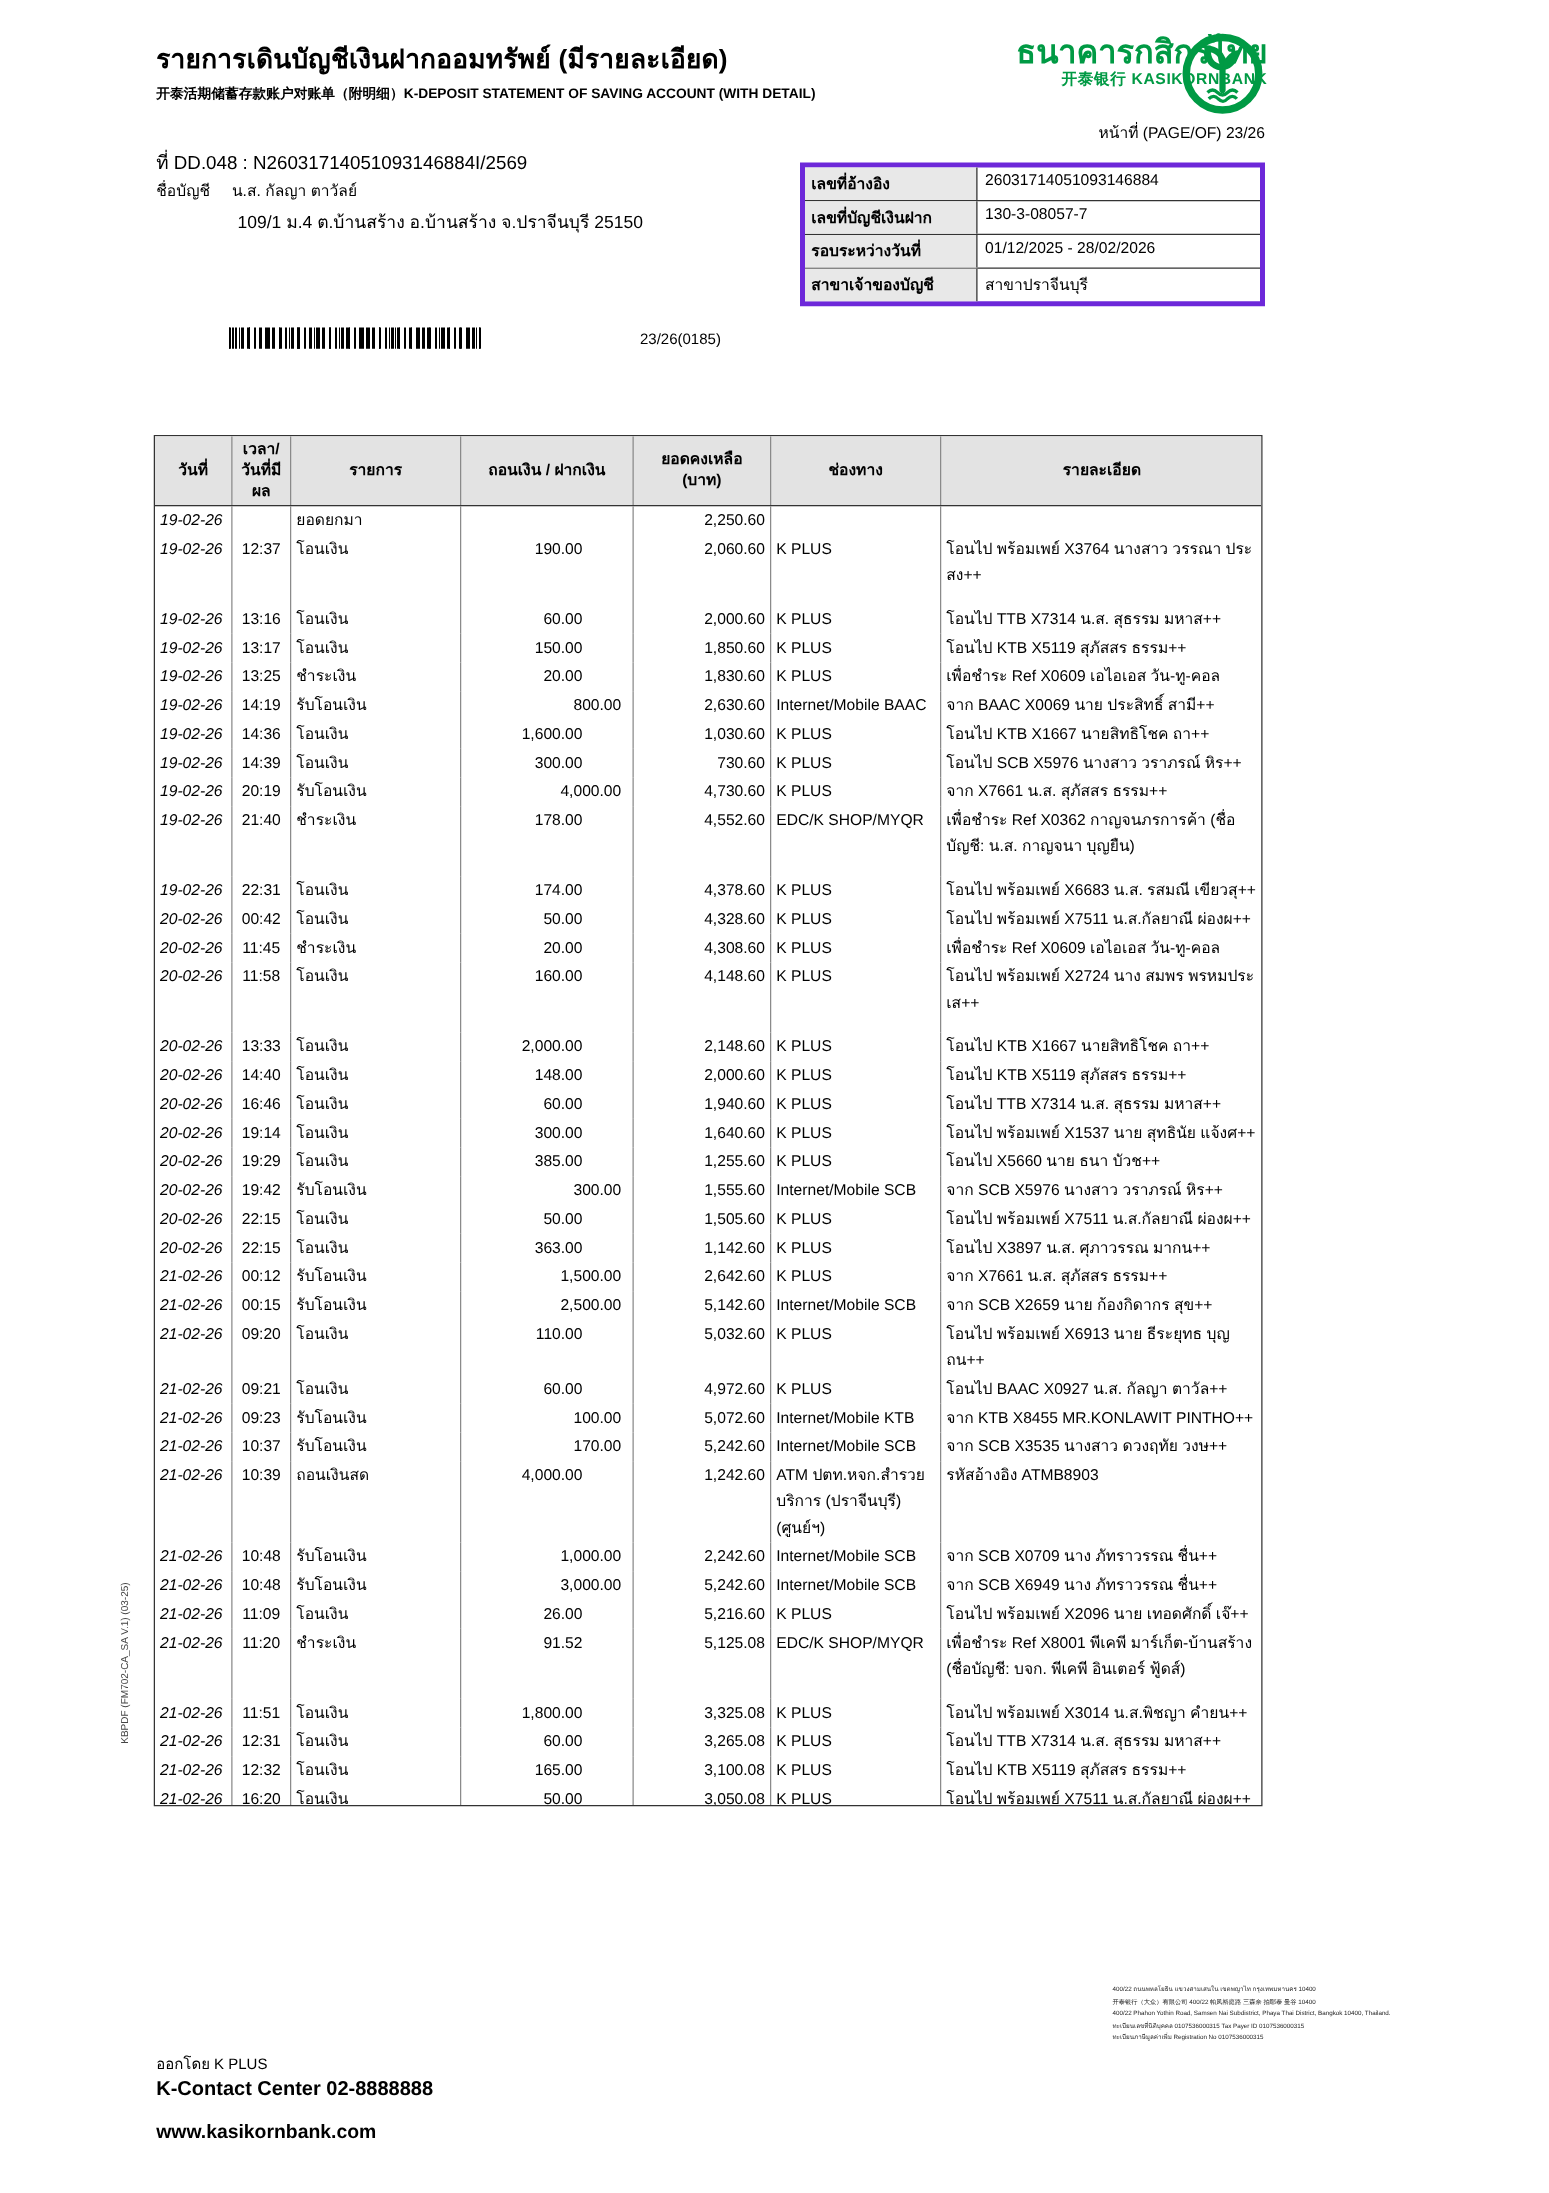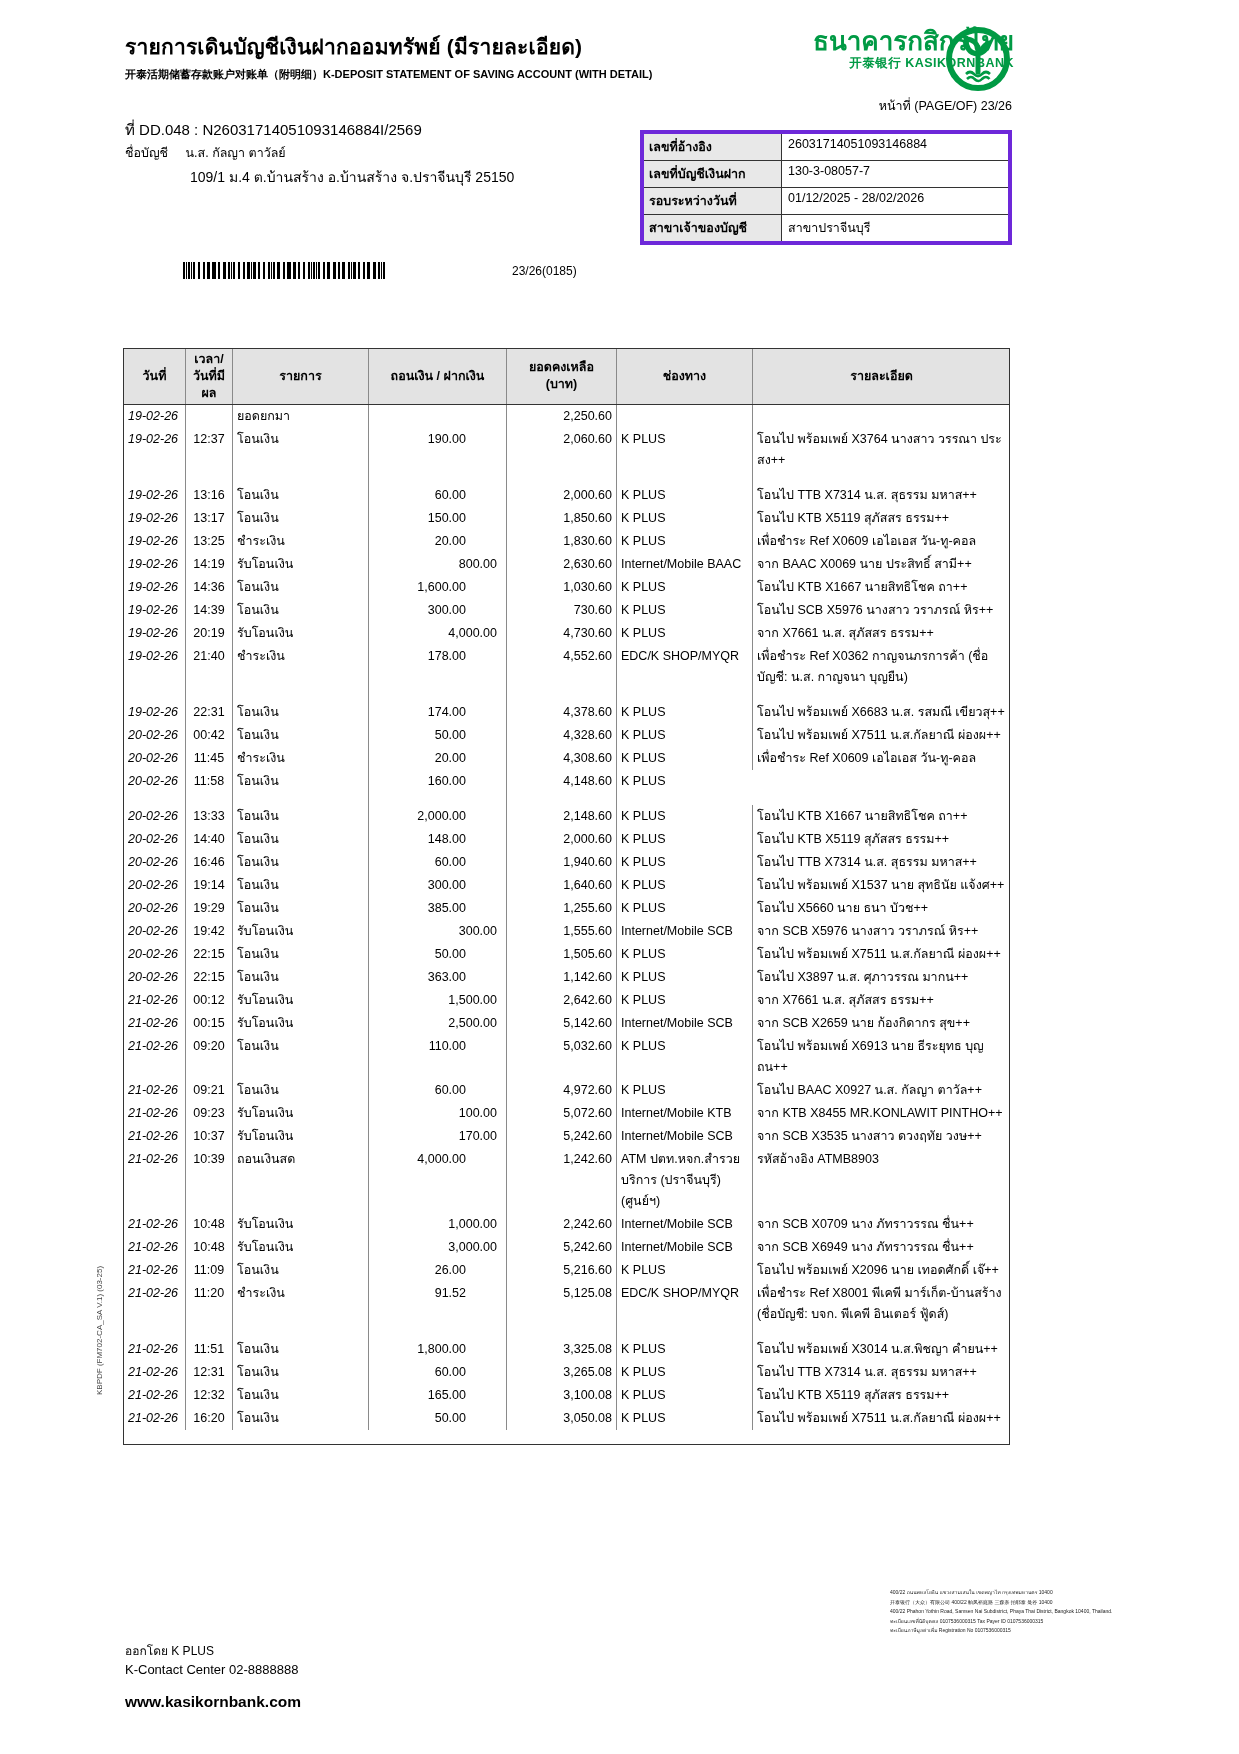--- a/index.html
+++ b/index.html
@@ -63,21 +63,21 @@
   .c-amt.amt-d { padding-right:9px; }
   .c-bal  { text-align:right; padding-right:9px; }
   .c-chan { text-align:left; }
   .c-det  { text-align:left; }
   .row-gap .cell { padding-bottom:13px; }
 
   
   .side-label { left:95px; top:1395px; transform:rotate(-90deg); transform-origin:left top; font-size:8px; color:#444; white-space:nowrap; }
   .footer-left { left:125px; top:1598px; font-size:12px; line-height:1.5;margin-top:44px; }
   .footer-left .fl1 { font-size:12px; }
-  .footer-left .fl2 { font-size:13px; font-weight:normal; }
+  .footer-left .fl2 { font-size:16px; font-weight:bold; }
   .footer-left .fl3 { font-size:15.5px; font-weight:600; margin-top:10px; }
   .footer-right { left:890px; top:1588px; width:260px; font-size:5px; line-height:1.9; color:#222; }
 </style>
 </head>
 <body>
 
 <div class="abs title">รายการเดินบัญชีเงินฝากออมทรัพย์ (มีรายละเอียด)</div>
 <div class="abs subtitle">开泰活期储蓄存款账户对账单（附明细）K-DEPOSIT STATEMENT OF SAVING ACCOUNT (WITH DETAIL)</div>
 
 <div class="abs logo-block" style="color: rgb(0, 154, 68);">
@@ -265,20 +265,21 @@
     <div class="cell c-det">เพื่อชำระ Ref X0609 เอไอเอส วัน-ทู-คอล</div>
   </div>
 
   <div class="grid-row txn-row row-gap">
     <div class="cell c-date">20-02-26</div>
     <div class="cell c-time">11:58</div>
     <div class="cell c-desc">โอนเงิน</div>
     <div class="cell c-amt amt-w">160.00</div>
     <div class="cell c-bal">4,148.60</div>
     <div class="cell c-chan">K PLUS</div>
+    <div class="cell c-det">โอนไป พร้อมเพย์ X2724 นาง สมพร พรหมประเส++</div>
   </div>
 
   <div class="grid-row txn-row">
     <div class="cell c-date">20-02-26</div>
     <div class="cell c-time">13:33</div>
     <div class="cell c-desc">โอนเงิน</div>
     <div class="cell c-amt amt-w">2,000.00</div>
     <div class="cell c-bal">2,148.60</div>
     <div class="cell c-chan">K PLUS</div>
     <div class="cell c-det">โอนไป KTB X1667 นายสิทธิโชค ถา++</div>

